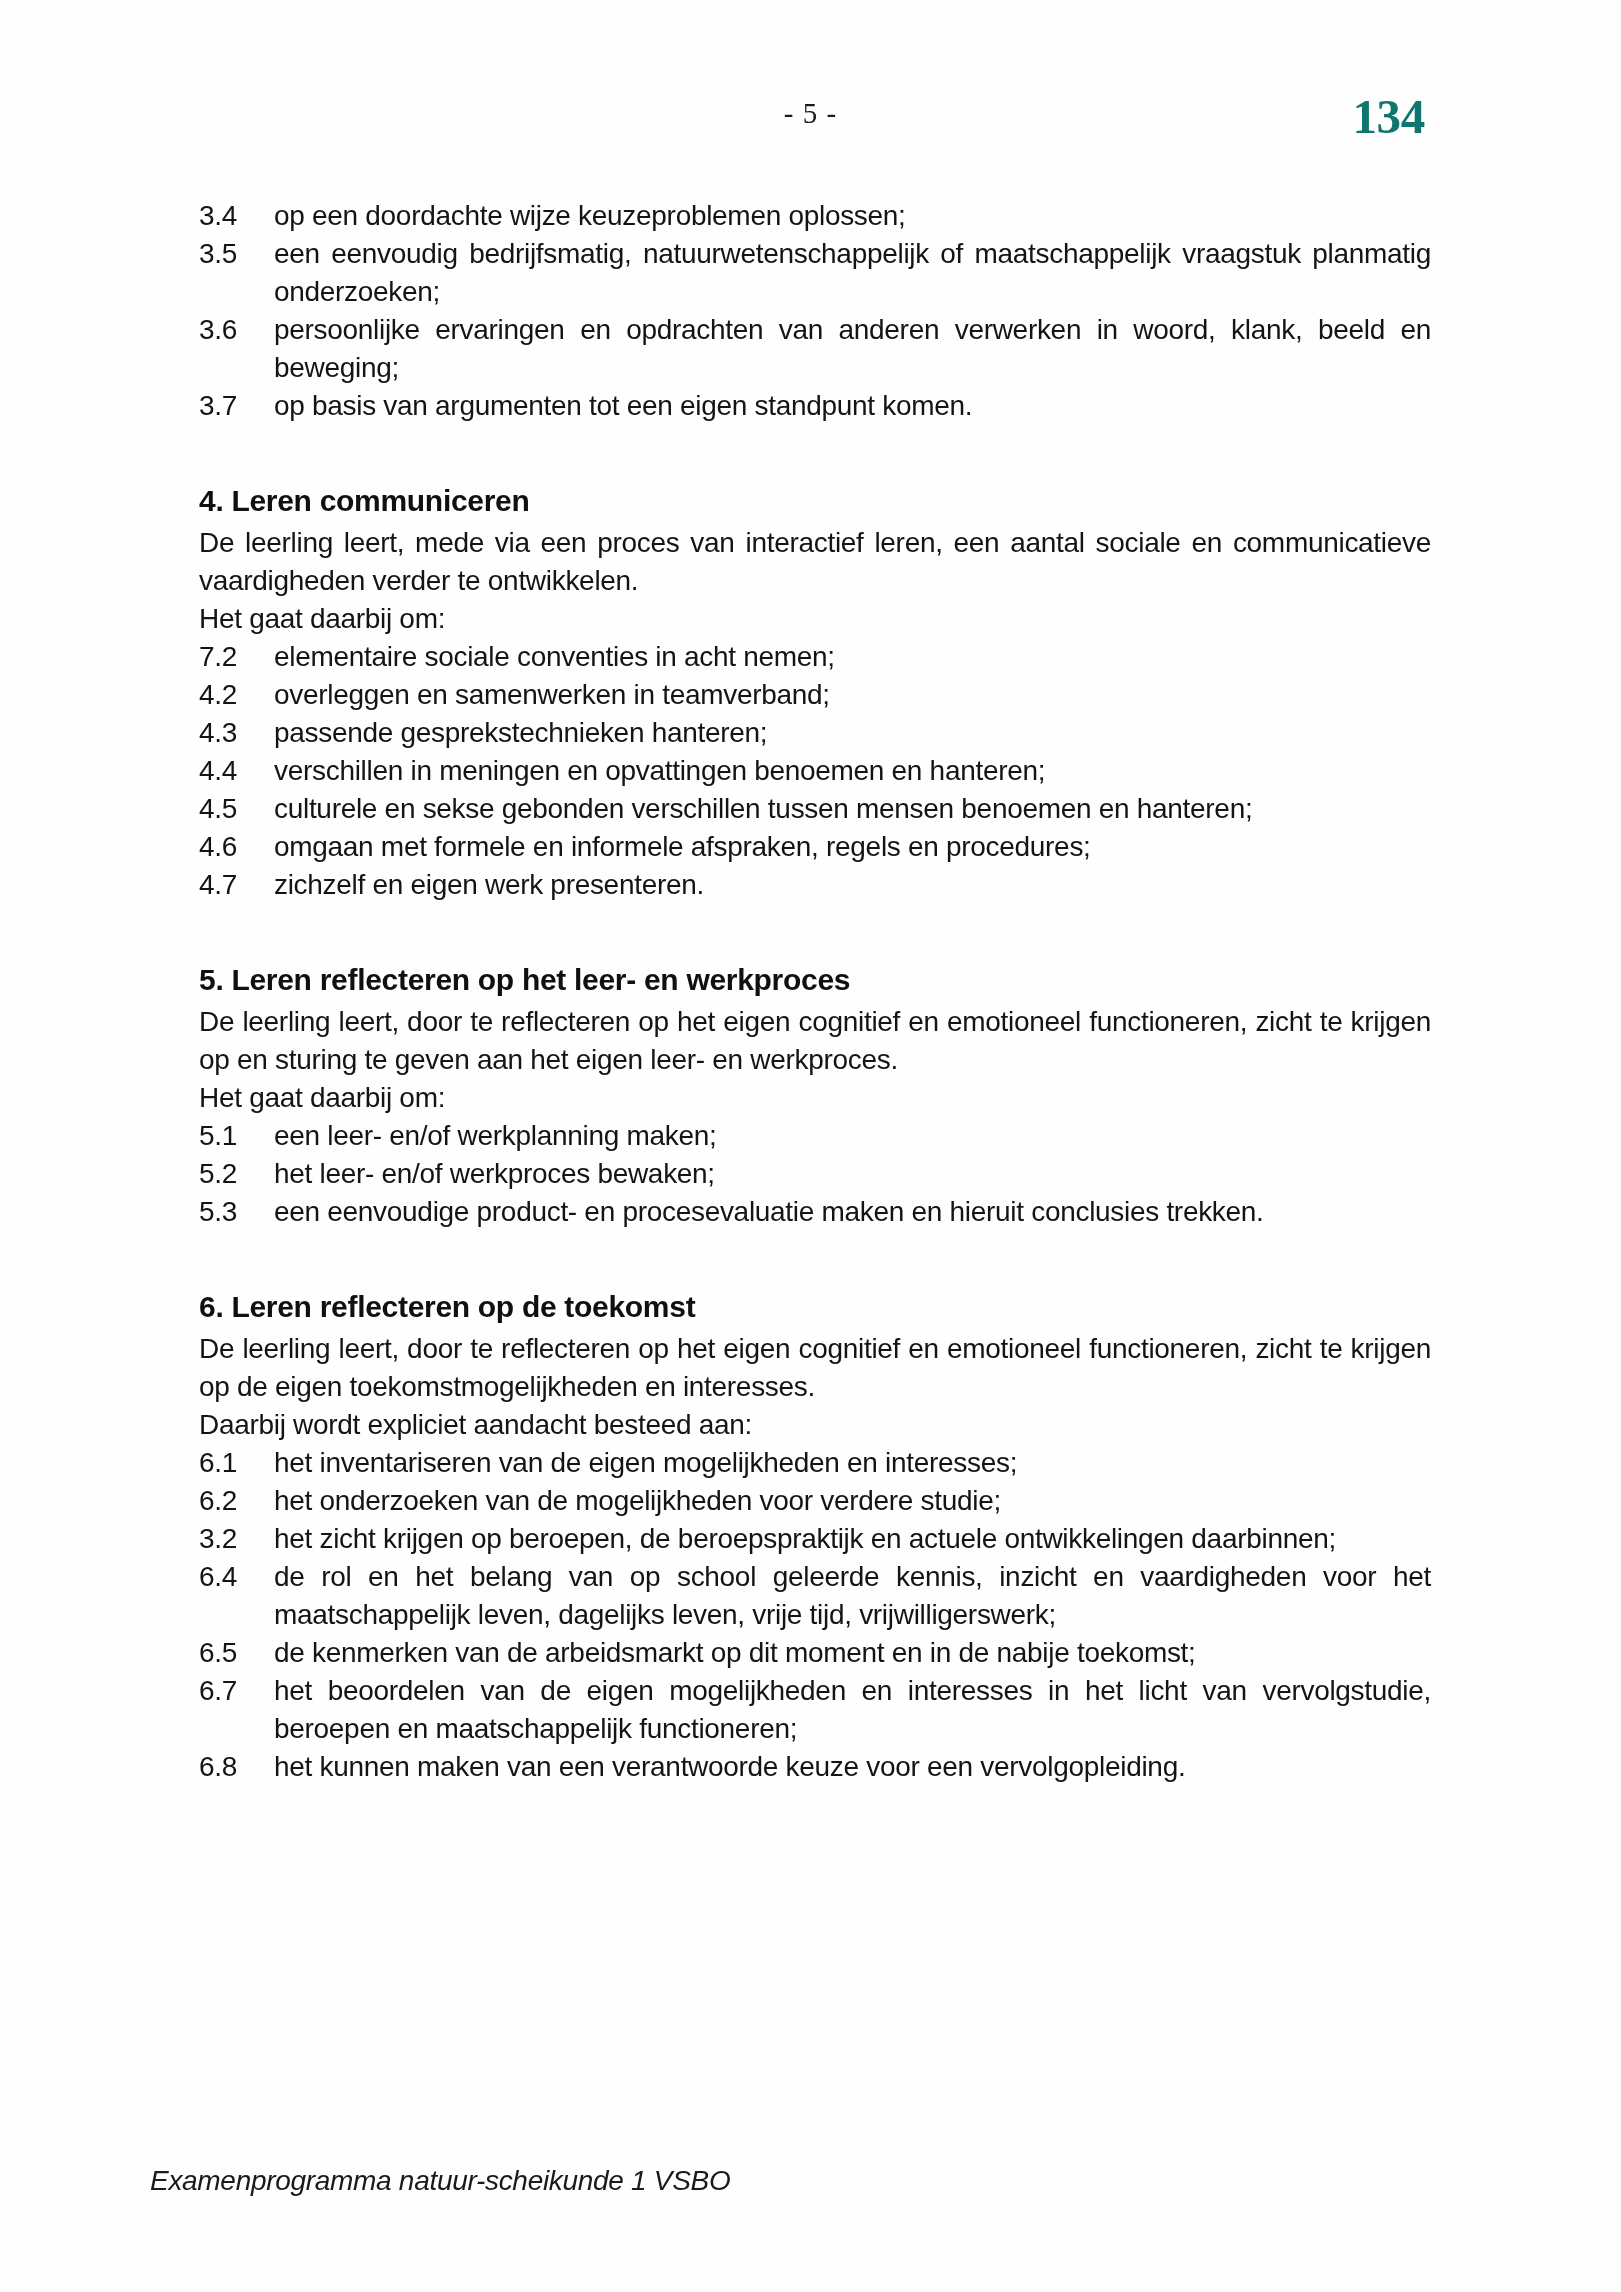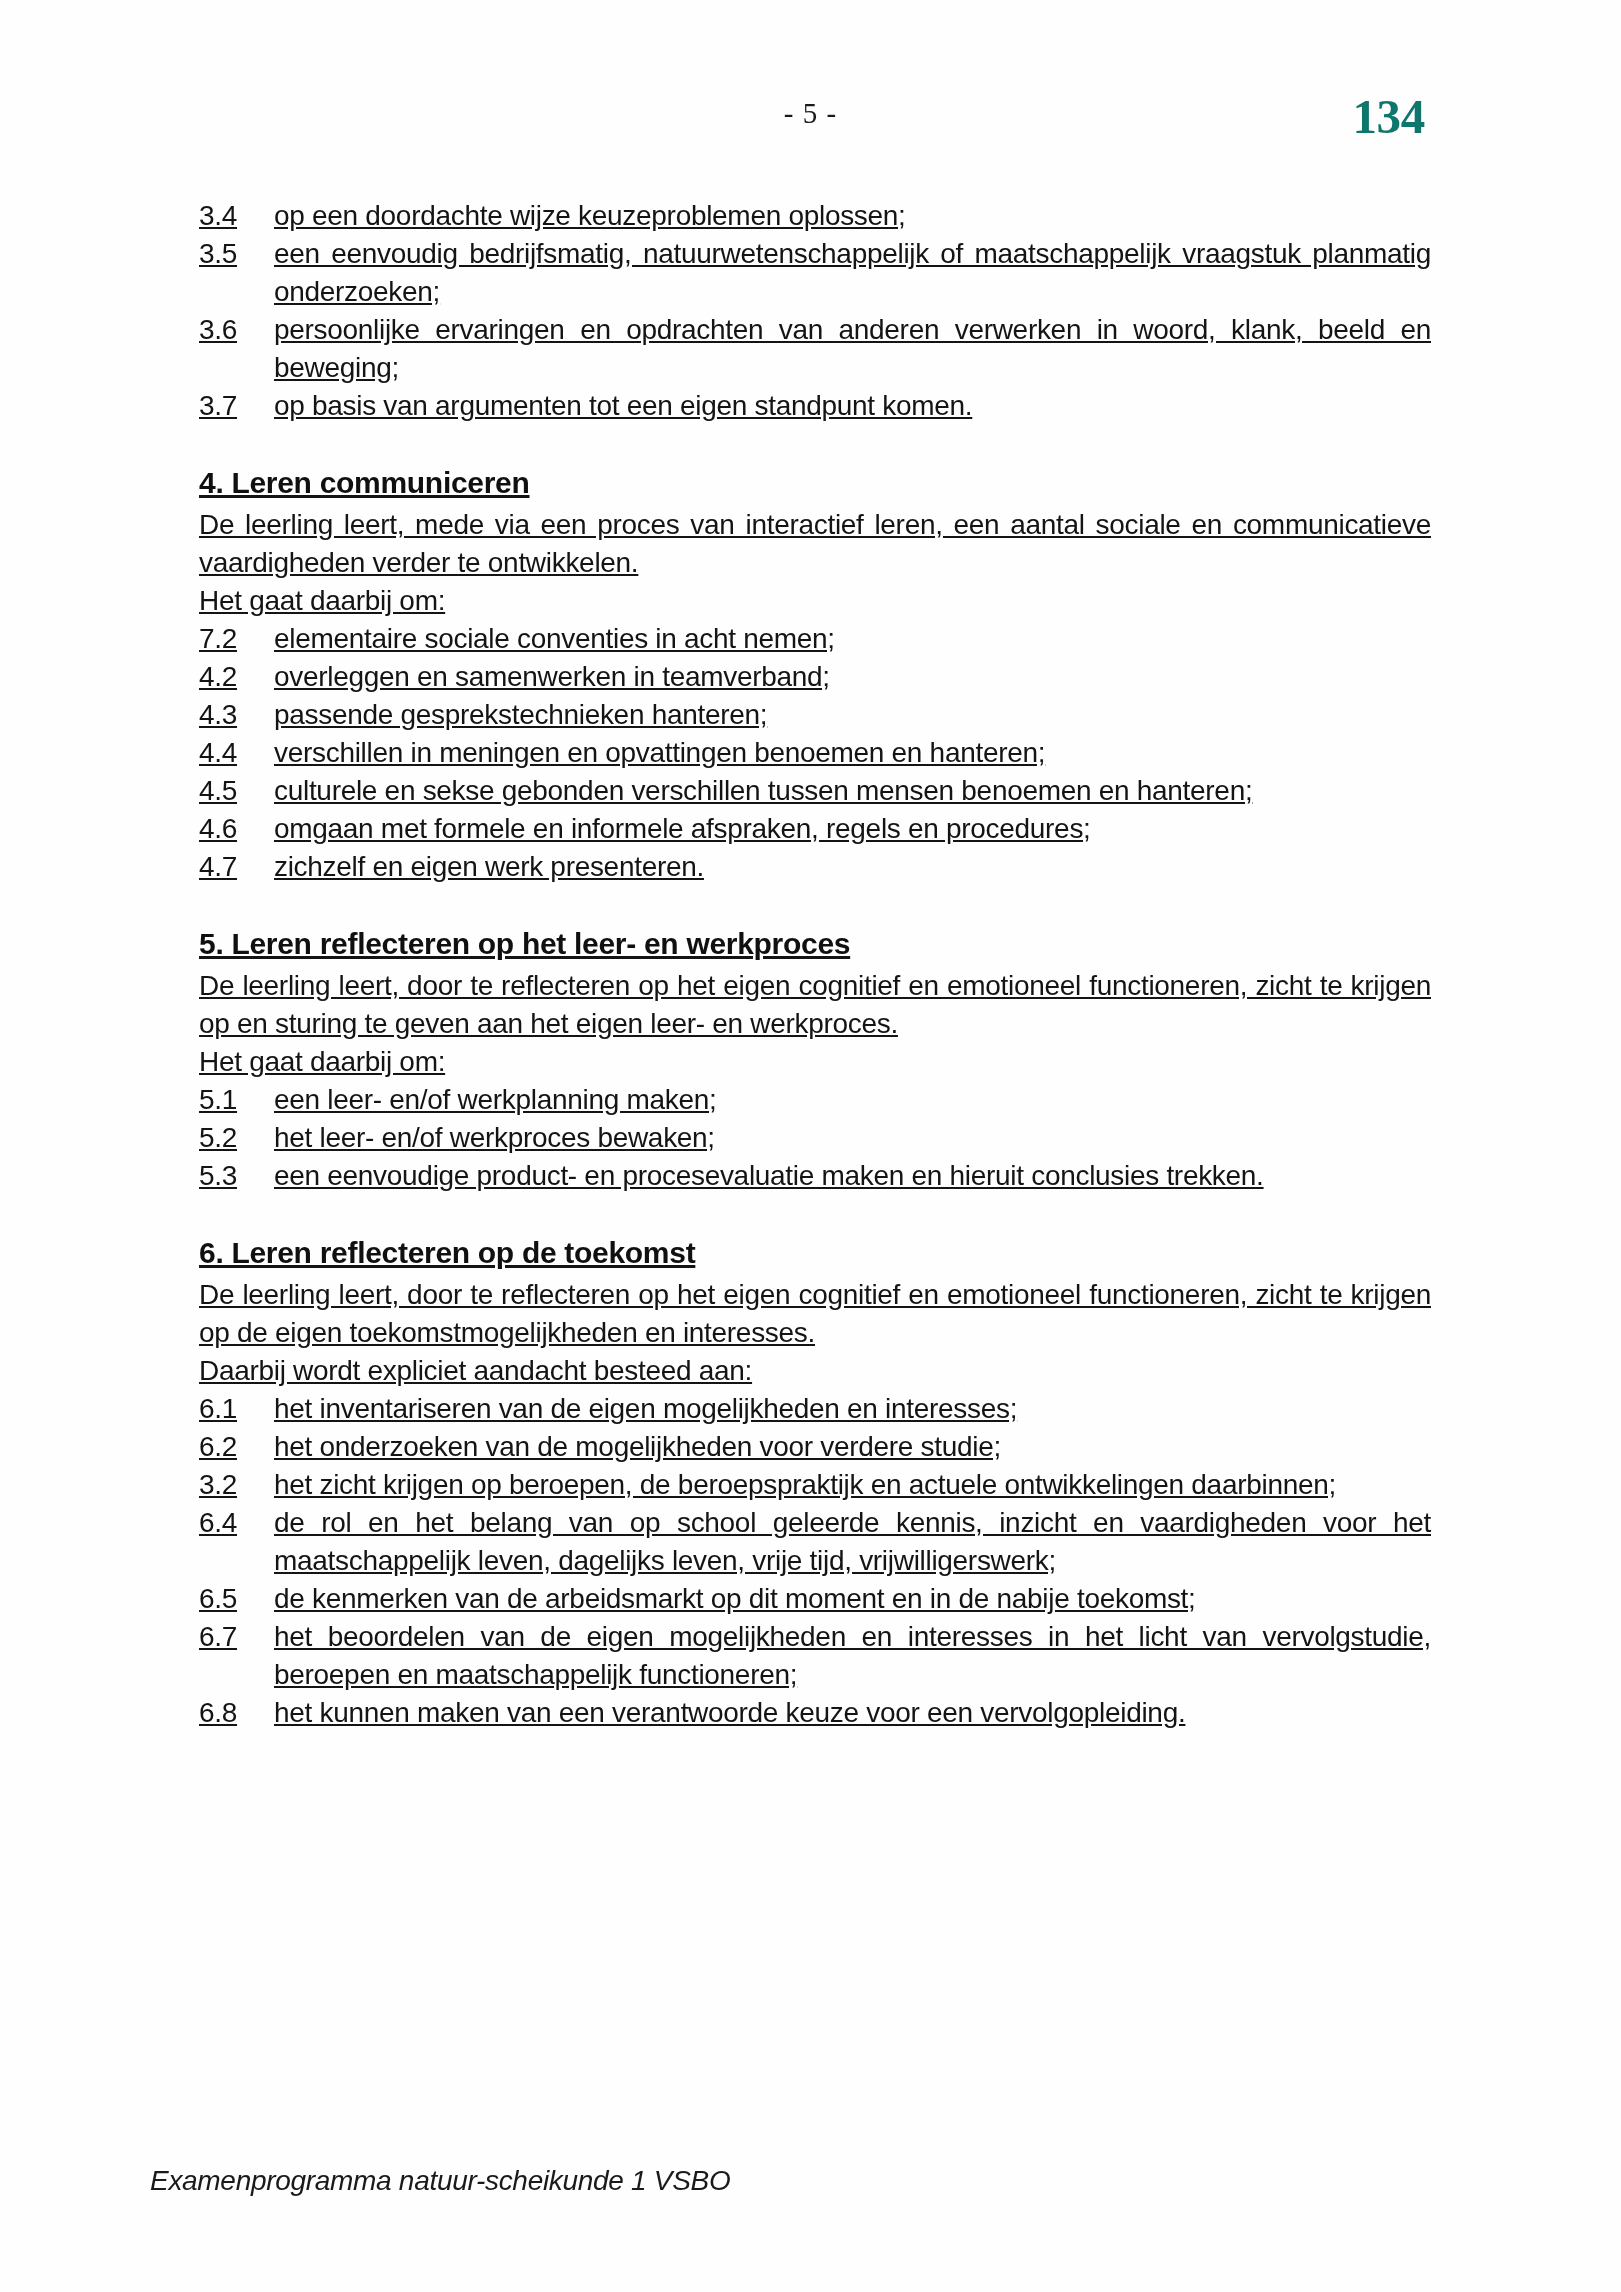--- a/index.html
+++ b/index.html
@@ -47,24 +47,23 @@
     font-size: 49px;
     line-height: 49px;
     color: #0f766e;
   }
   
   .content {
     position: absolute;
     top: 197px;
     left: 199px;
     right: 190px;
-    text-decoration: underline;
   }
   .section {
-    margin-top: 39px;
+    margin-top: 57px;
   }
   h2.section-heading {
     margin: 0 0 3.9px 0;
     font-size: 30px;
     line-height: 38px;
     font-weight: bold;
     letter-spacing: -0.3px;
     color: #101010;
   }
   p.para {

